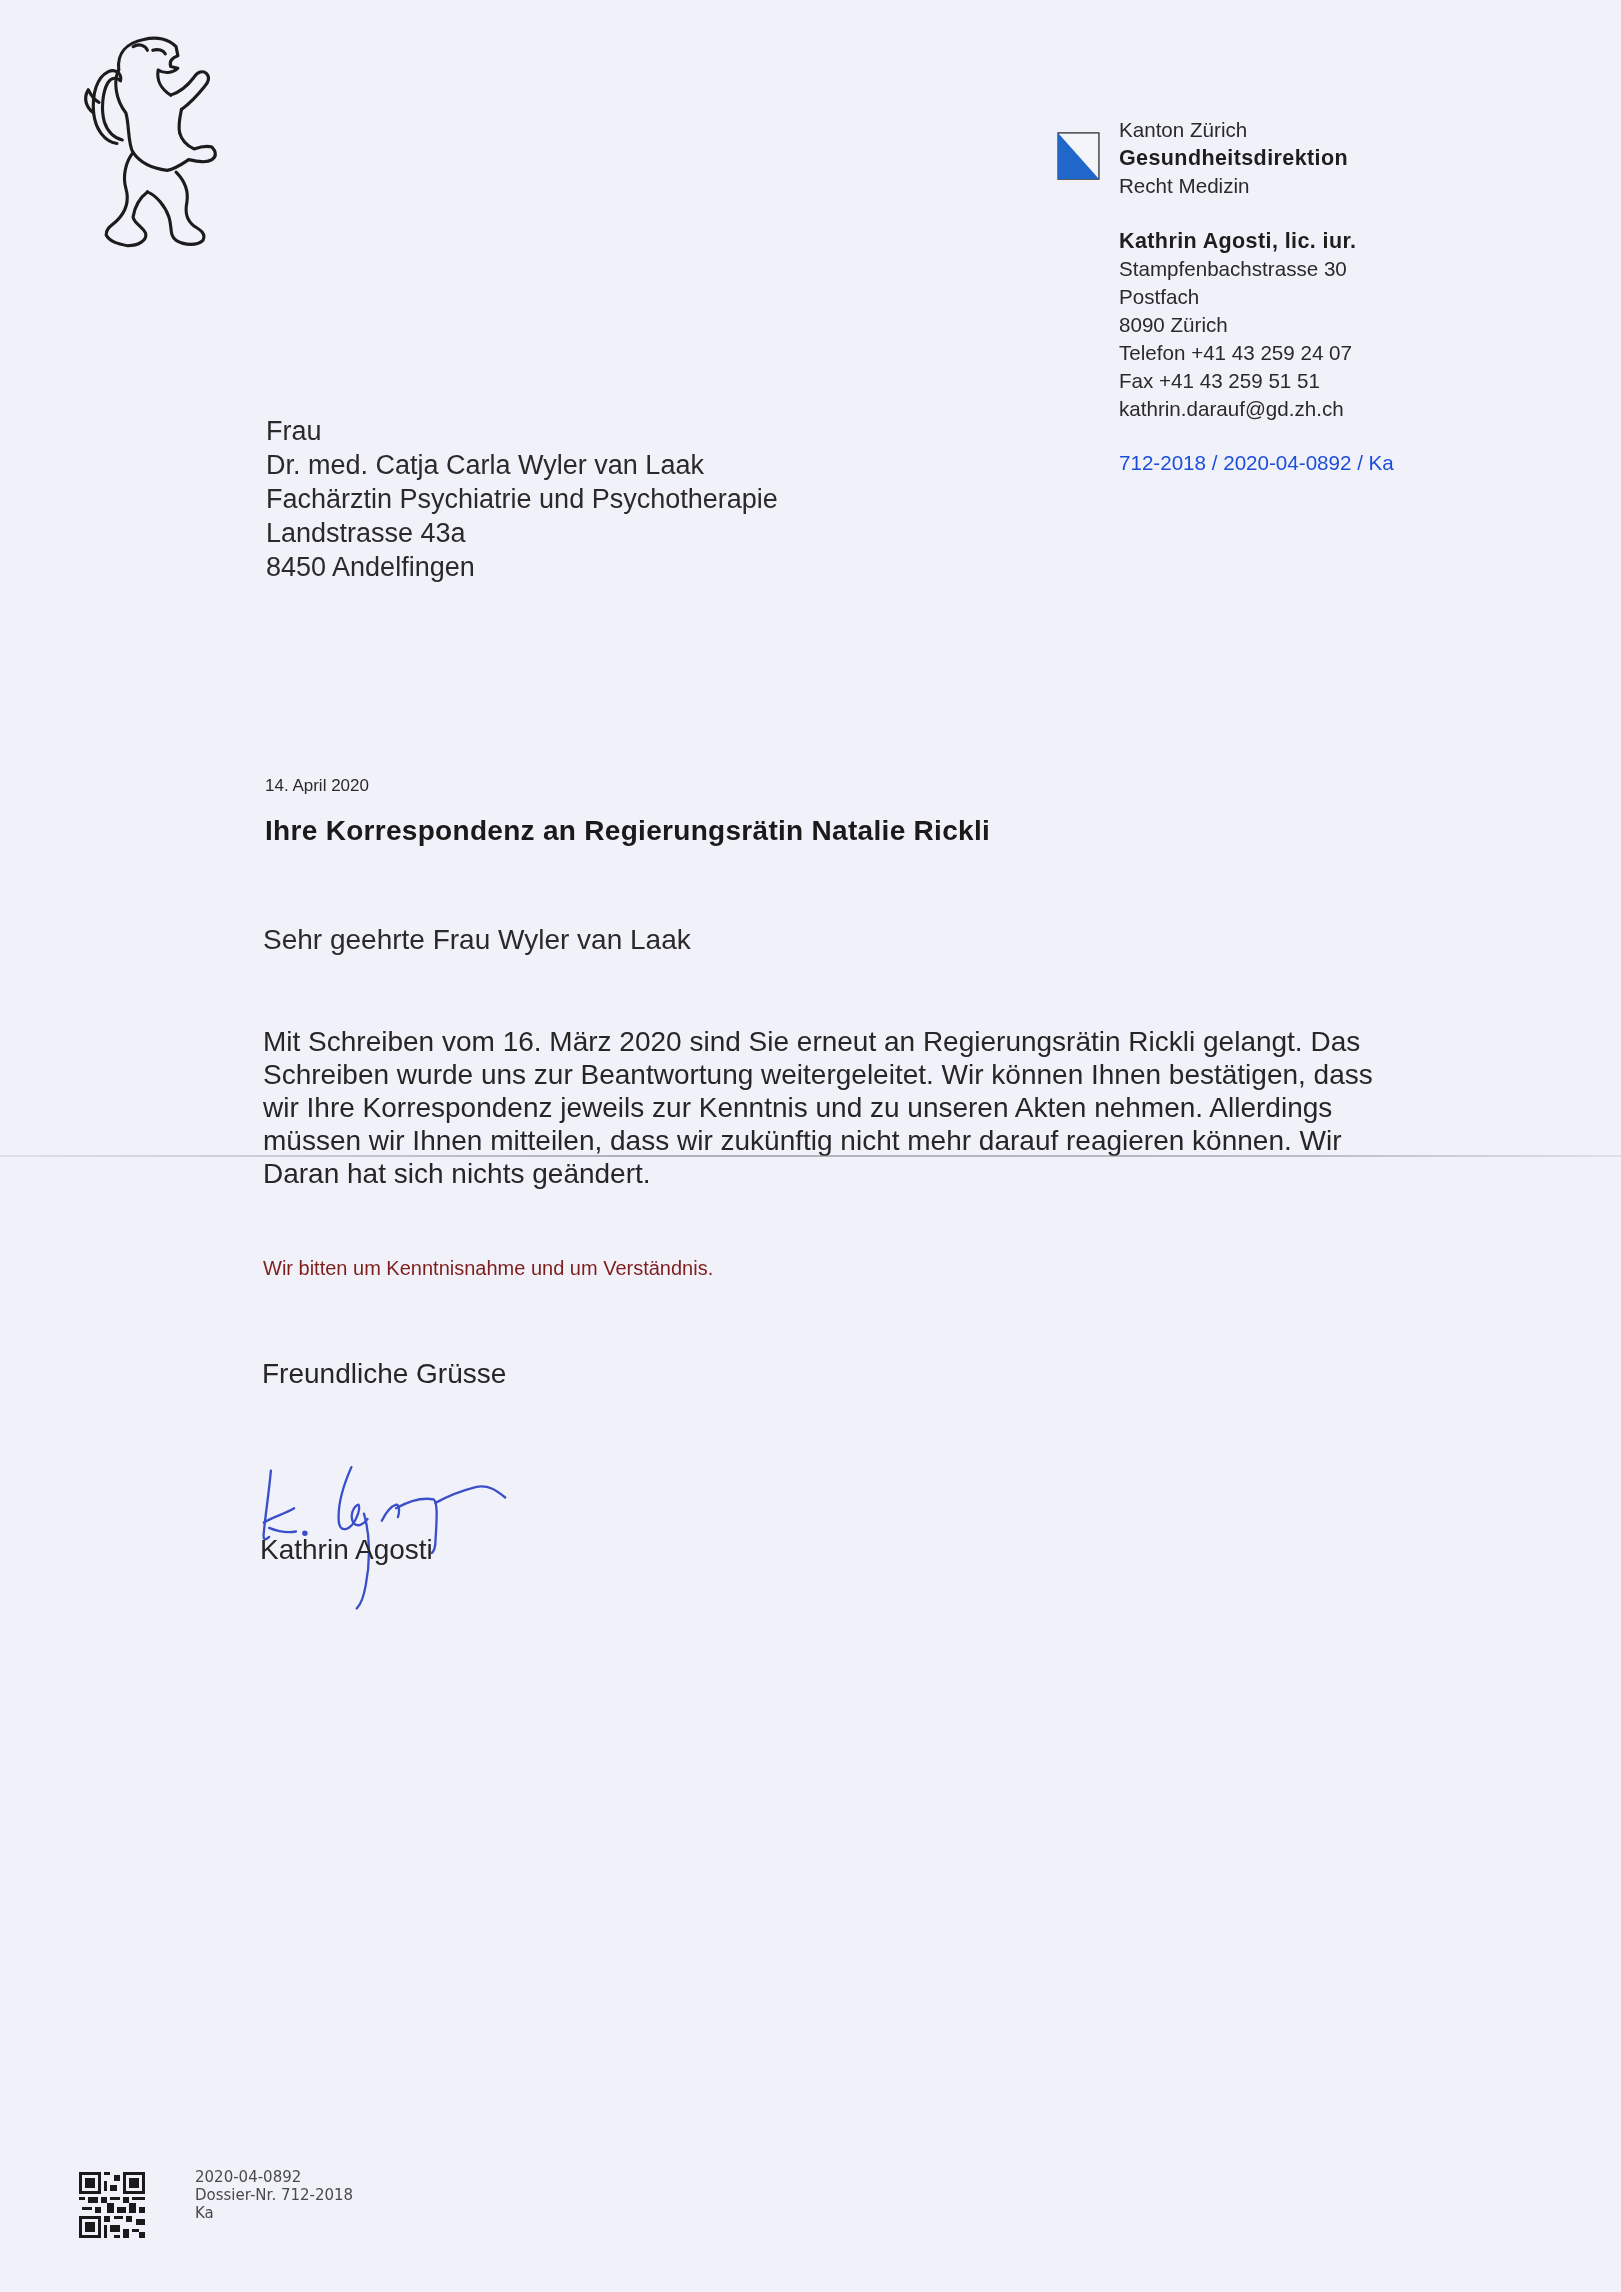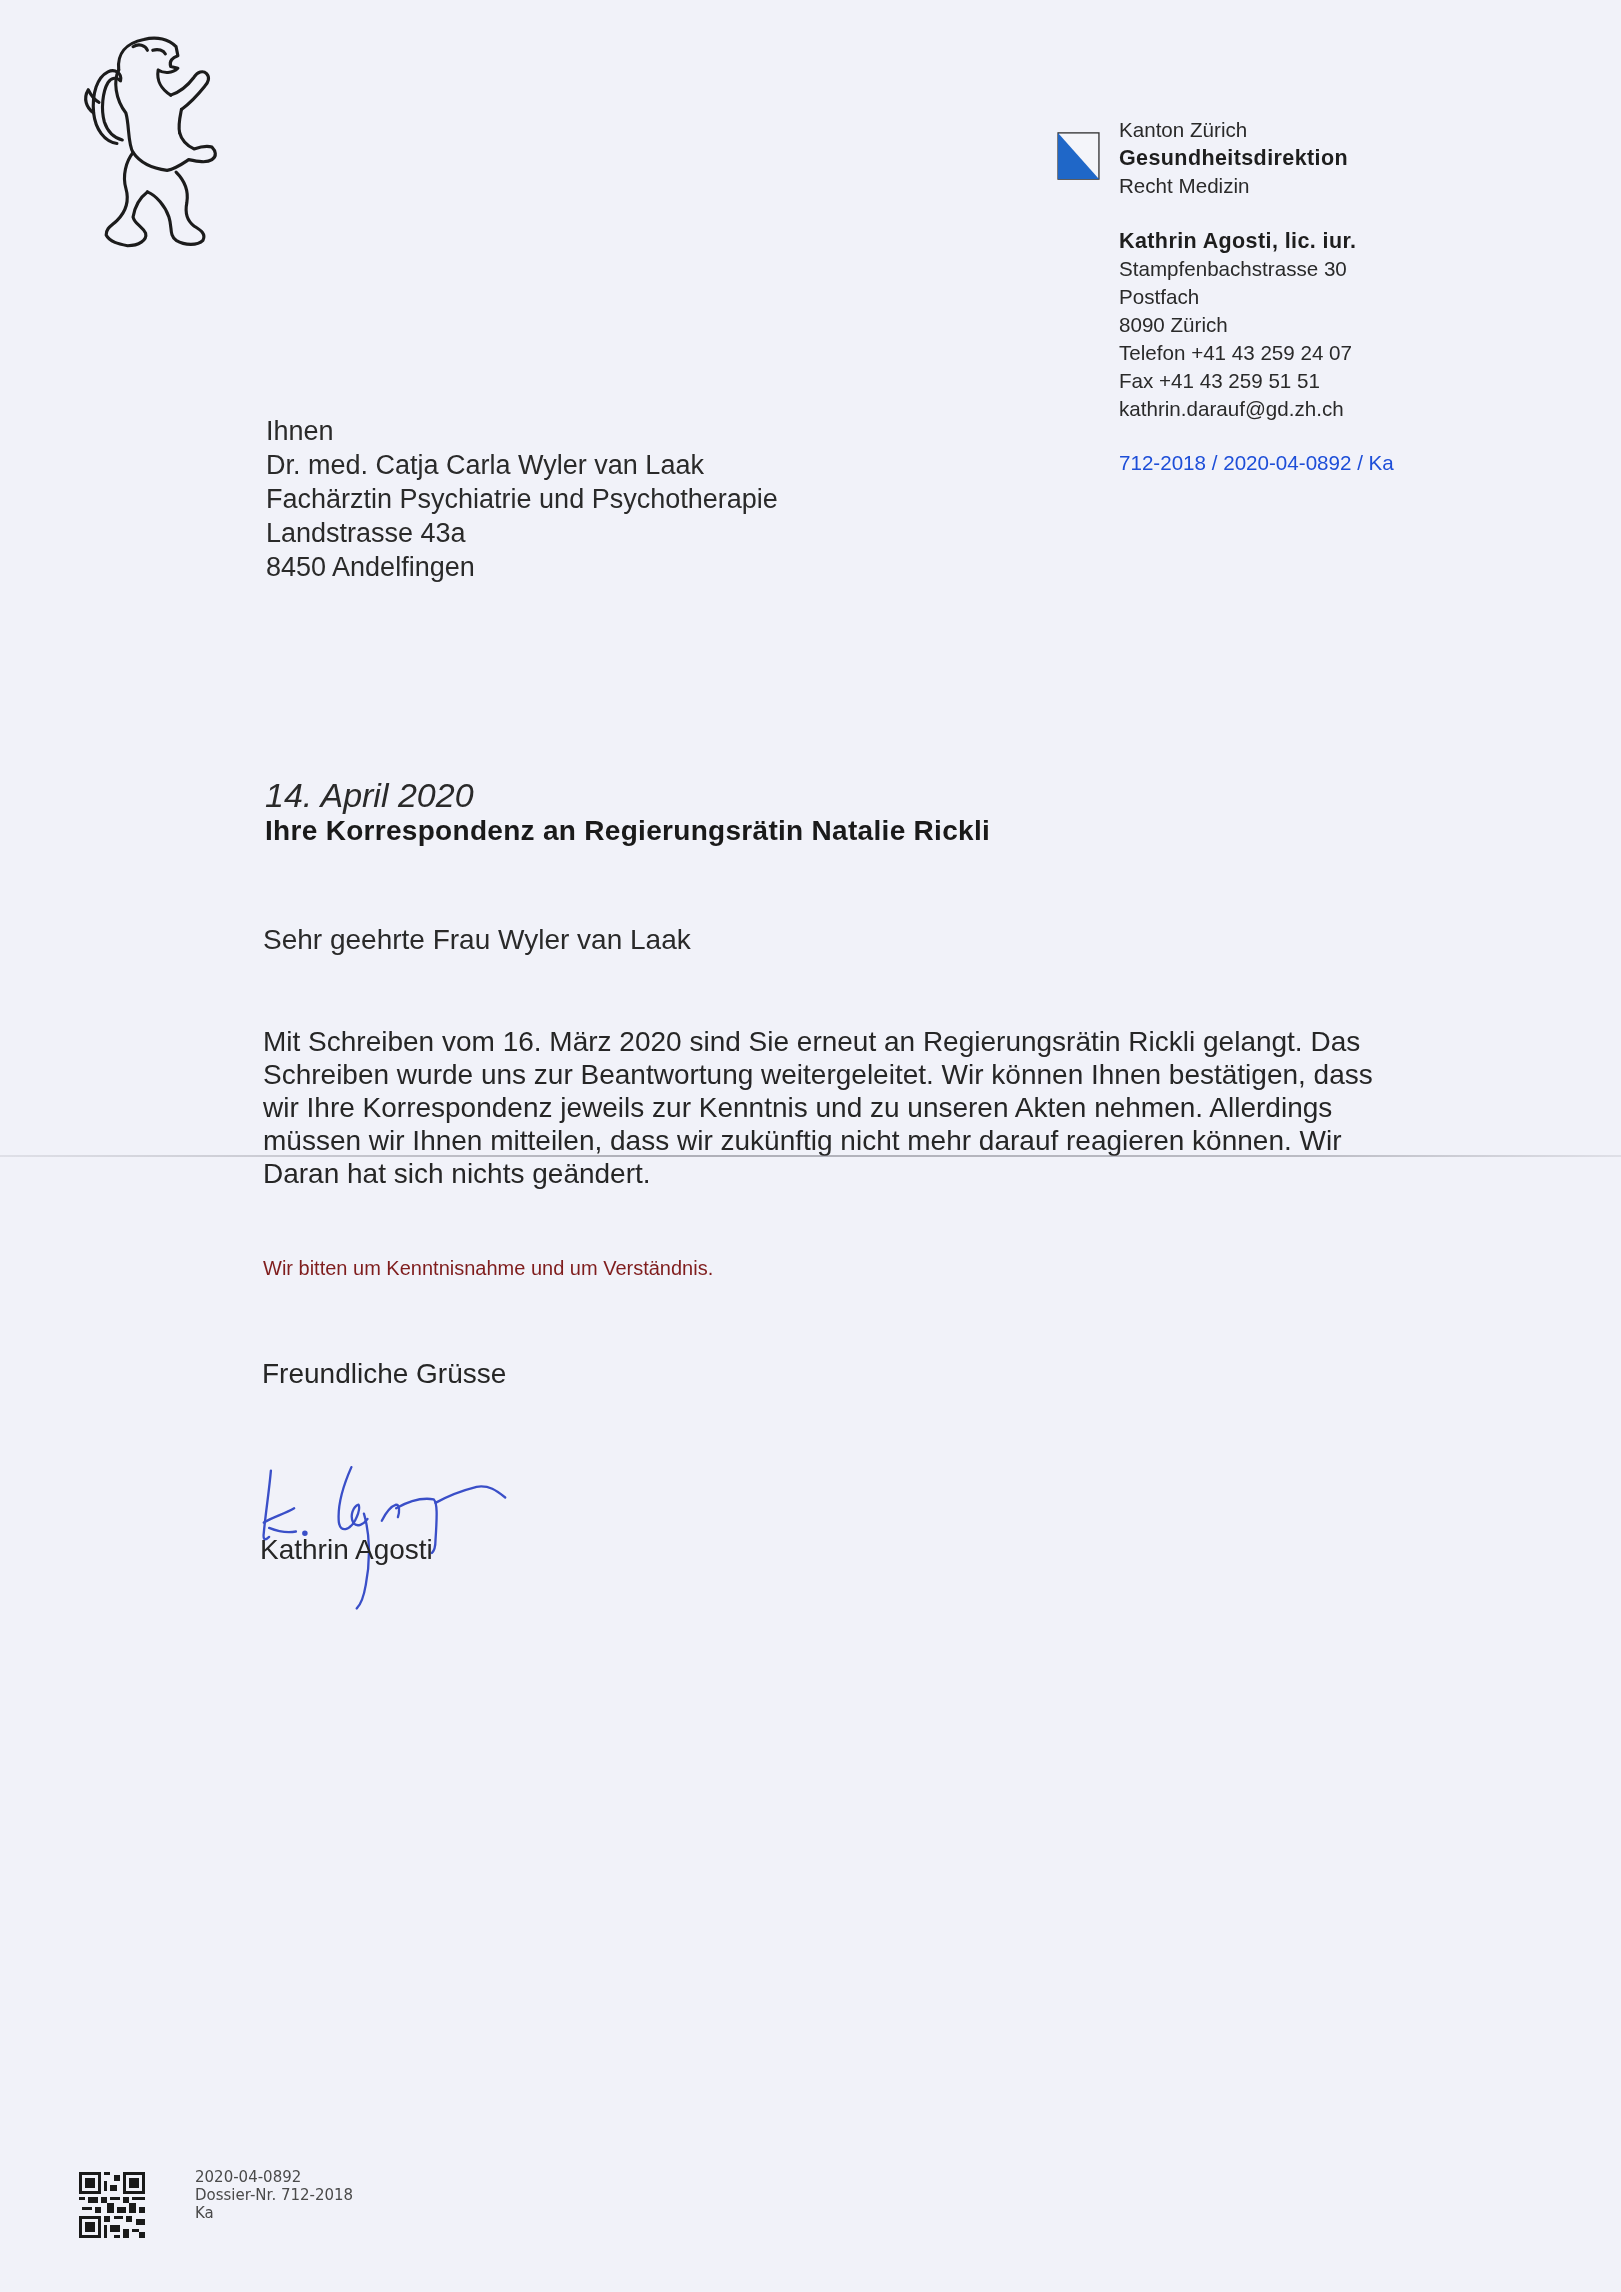--- a/index.html
+++ b/index.html
@@ -11,21 +11,21 @@
   }
   .abs { position:absolute; }
   .lion { left:63px; top:27px; width:193px; height:242px; }
   .canton-flag { left:1057px; top:132px; width:43px; height:48px; }
   .sender { left:1119px; top:116px; font-size:20.6px; line-height:28px; color:#2a2a2a; }
   .sender .bold { font-weight:bold; font-size:21.5px; letter-spacing:0.4px; color:#1e1e1e; }
   .sender-contact { left:1119px; top:227px; font-size:20.6px; line-height:28px; color:#2a2a2a; }
   .sender-contact .bold { font-weight:bold; font-size:21.5px; letter-spacing:0.4px; color:#1e1e1e; }
   .reference { left:1119px; top:451px; font-size:20.6px; color:#1d4ed8; }
   .recipient { left:266px; top:414px; font-size:27px; line-height:34px; color:#2a2a2a; }
-  .date { left:265px; top:776px; font-size:34px; color:#2a2a2a;font-style:italic; }
+  .date { left:265px; top:776px; font-size:17px; color:#2a2a2a; }
   .subject { left:265px; top:815px; font-size:28px; font-weight:bold; color:#1a1a1a; letter-spacing:0.3px; }
   .salutation { left:263px; top:924px; font-size:28px; color:#2a2a2a; }
   .body-para { left:263px; top:1025px; width:1200px; font-size:28px; line-height:33px; color:#262626; }
   .body-para div { white-space:nowrap; }
   .request { left:263px; top:1257px; font-size:20px; color:#7f1d1d; }
   .closing { left:262px; top:1358px; font-size:28px; color:#262626; }
   .signer { left:260px; top:1534px; font-size:28px; color:#262626; }
   .signature { left:251px; top:1451px; width:394px; height:161px; }
   .fold { left:0; top:1155px; width:1621px; height:1.8px; background:linear-gradient(90deg, rgba(150,150,160,0.2), rgba(120,120,130,0.55) 40%, rgba(120,120,130,0.45) 80%, rgba(150,150,160,0.2)); }
   .qr { left:79px; top:2172px; width:66px; height:66px; }
@@ -64,21 +64,21 @@
   <div>Postfach</div>
   <div>8090 Zürich</div>
   <div>Telefon +41 43 259 24 07</div>
   <div>Fax +41 43 259 51 51</div>
   <div>kathrin.darauf@gd.zh.ch</div>
 </div>
 
 <div class="abs reference">712-2018 / 2020-04-0892 / Ka</div>
 
 <div class="abs recipient">
-  <div>Ihnen</div>
+  <div>Frau</div>
   <div>Dr. med. Catja Carla Wyler van Laak</div>
   <div>Fachärztin Psychiatrie und Psychotherapie</div>
   <div>Landstrasse 43a</div>
   <div>8450 Andelfingen</div>
 </div>
 
 <div class="abs date">14. April 2020</div>
 <div class="abs subject">Ihre Korrespondenz an Regierungsrätin Natalie Rickli</div>
 <div class="abs salutation">Sehr geehrte Frau Wyler van Laak</div>
 

